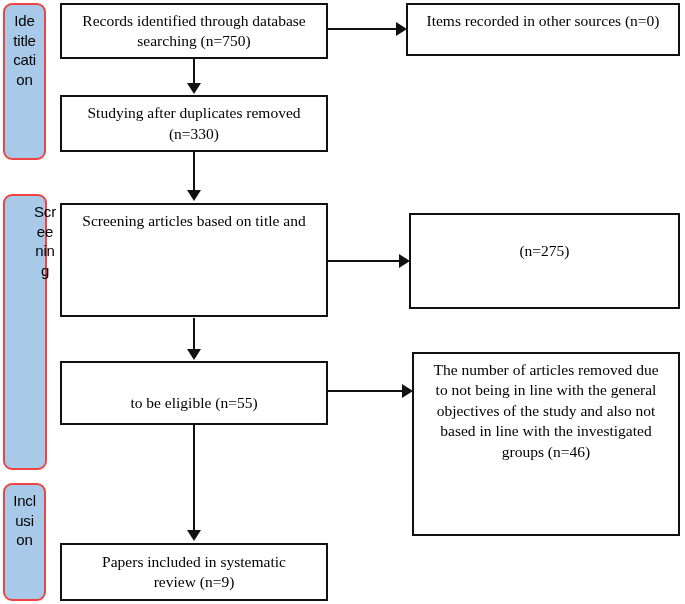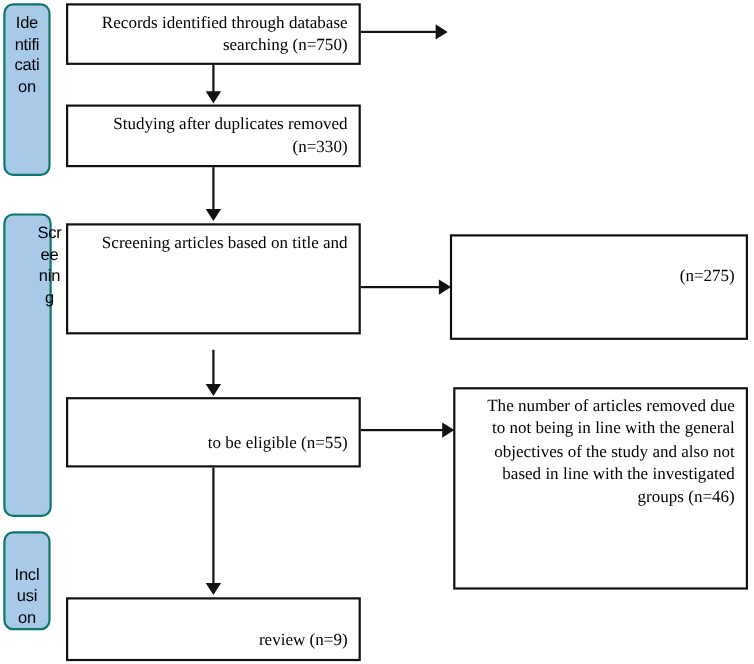--- a/index.html
+++ b/index.html
@@ -13,21 +13,21 @@
     height: 604px;
     background: #ffffff;
     overflow: hidden;
     font-family: "Liberation Serif", serif;
   }
 
   
   .stage-bar {
     position: absolute;
     background: #a9c9e8;
-    border: 2px solid #0f766e;
+    border: 2px solid #ef4444;
     border-radius: 9px;
     box-sizing: border-box;
     display: flex;
     flex-direction: column;
     align-items: center;
     font-family: "Liberation Sans", sans-serif;
     font-size: 15px;
     color: #000000;
     line-height: 1.30;
     padding-top: 6px;
@@ -46,21 +46,21 @@
     border: 2px solid #111111;
     box-sizing: border-box;
     display: flex;
     justify-content: center;
     font-size: 15.5px;
     line-height: 1.32;
     color: #000000;
   }
   .flow-box .btext {
     display: block;
-    text-align: right;
+    text-align: center;
     padding: 6px 10px 0 10px;
     width: 100%;
     box-sizing: border-box;
   }
   .flow-box.vcenter {
     align-items: center;
   }
   .flow-box.vcenter .btext {
     padding-top: 0;
   }
@@ -96,54 +96,59 @@
     border-left: 11px solid #111111;
   }
 </style>
 </head>
 <body>
 
 <div id="canvas">
 
   <div class="stage-bar" style="left:3px; top:3px; width:43px; height:157px;">
     <span class="sline">Ide</span>
-    <span class="sline">ntifi</span>
+    <span class="sline">title</span>
     <span class="sline">cati</span>
     <span class="sline">on</span>
   </div>
 
   <div class="stage-bar" style="left:3px; top:194px; width:43px; height:276px;padding-left:40px;">
     <span class="sline">Scr</span>
     <span class="sline">ee</span>
     <span class="sline">nin</span>
     <span class="sline">g</span>
   </div>
 
-  <div class="stage-bar" style="left:3px; top:483px; width:43px; height:90px;justify-content:flex-end;">
+  <div class="stage-bar" style="left:3px; top:483px; width:43px; height:118px;">
     <span class="sline">Incl</span>
     <span class="sline">usi</span>
     <span class="sline">on</span>
   </div>
 
   <div class="flow-box vcenter" style="left:60px; top:3px; width:268px; height:56px;">
     <span class="btext">
       <span>Records identified through database</span><br>
       <span>searching (n=750)</span>
     </span>
   </div>
 
+  <div class="flow-box vtop" style="left:406px; top:3px; width:274px; height:53px;">
+    <span class="btext">
+      <span>Items recorded in other sources (n=0)</span>
+    </span>
+  </div>
 
   <div class="flow-box vcenter" style="left:60px; top:95px; width:268px; height:57px;">
     <span class="btext">
       <span>Studying after duplicates removed</span><br>
       <span>(n=330)</span>
     </span>
   </div>
 
-  <div class="flow-box vtop" style="left:60px; top:203px; width:268px; height:101px;">
+  <div class="flow-box vtop" style="left:60px; top:203px; width:268px; height:114px;">
     <span class="btext">
       <span>Screening articles based on title and</span><br>
     </span>
   </div>
 
   <div class="flow-box vtop" style="left:409px; top:213px; width:271px; height:96px;">
     <span class="btext">
       <br>
       <span>(n=275)</span>
     </span>
@@ -161,21 +166,21 @@
       <span>The number of articles removed due</span><br>
       <span>to not being in line with the general</span><br>
       <span>objectives of the study and also not</span><br>
       <span>based in line with the investigated</span><br>
       <span>groups (n=46)</span>
     </span>
   </div>
 
   <div class="flow-box vcenter" style="left:60px; top:543px; width:268px; height:58px;">
     <span class="btext">
-      <br>
+      <span>Papers included in systematic</span><br>
       <span>review (n=9)</span>
     </span>
   </div>
 
   <div class="conn-h" style="left:328px; top:28px; width:70px;"></div>
   <div class="arrow-right" style="left:396px; top:22px;"></div>
 
   <div class="conn-v" style="left:193px; top:59px; width:2px; height:26px;"></div>
   <div class="arrow-down" style="left:187px; top:83px;"></div>
 

